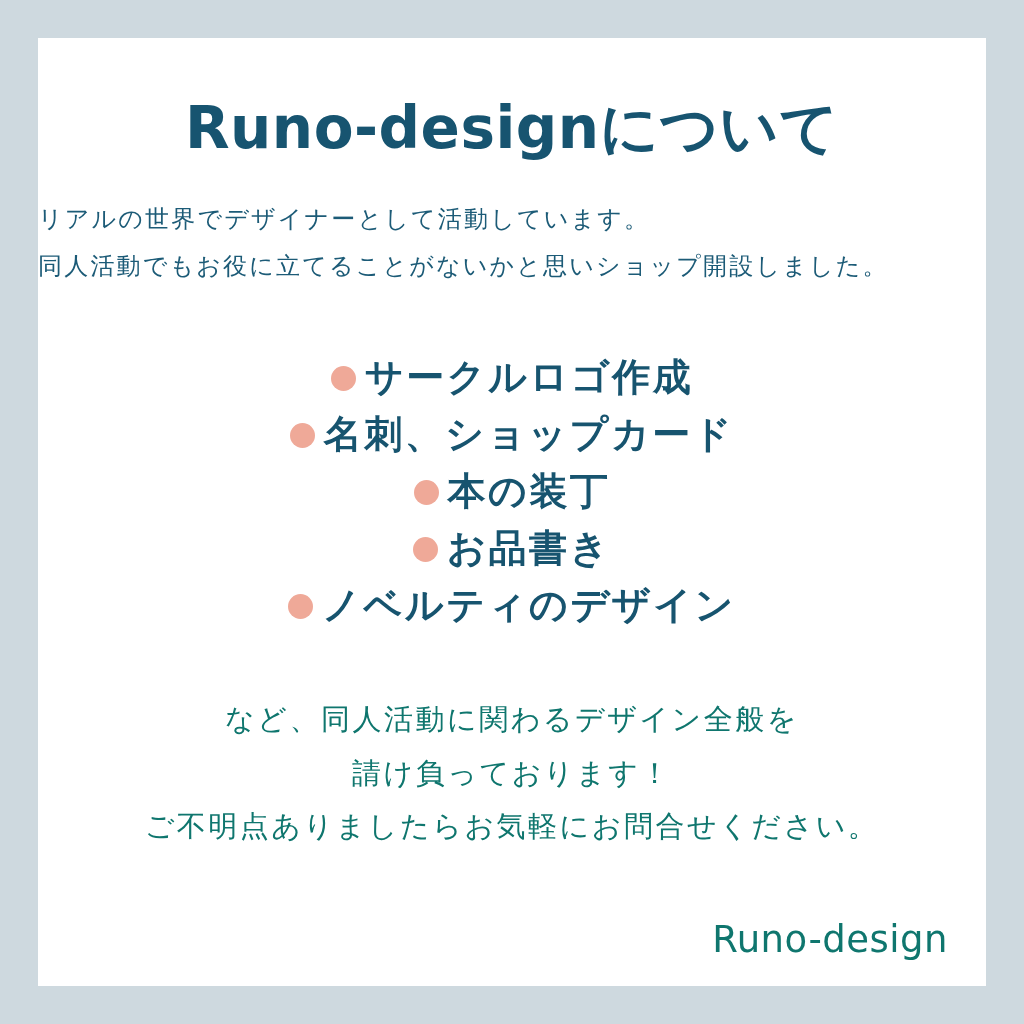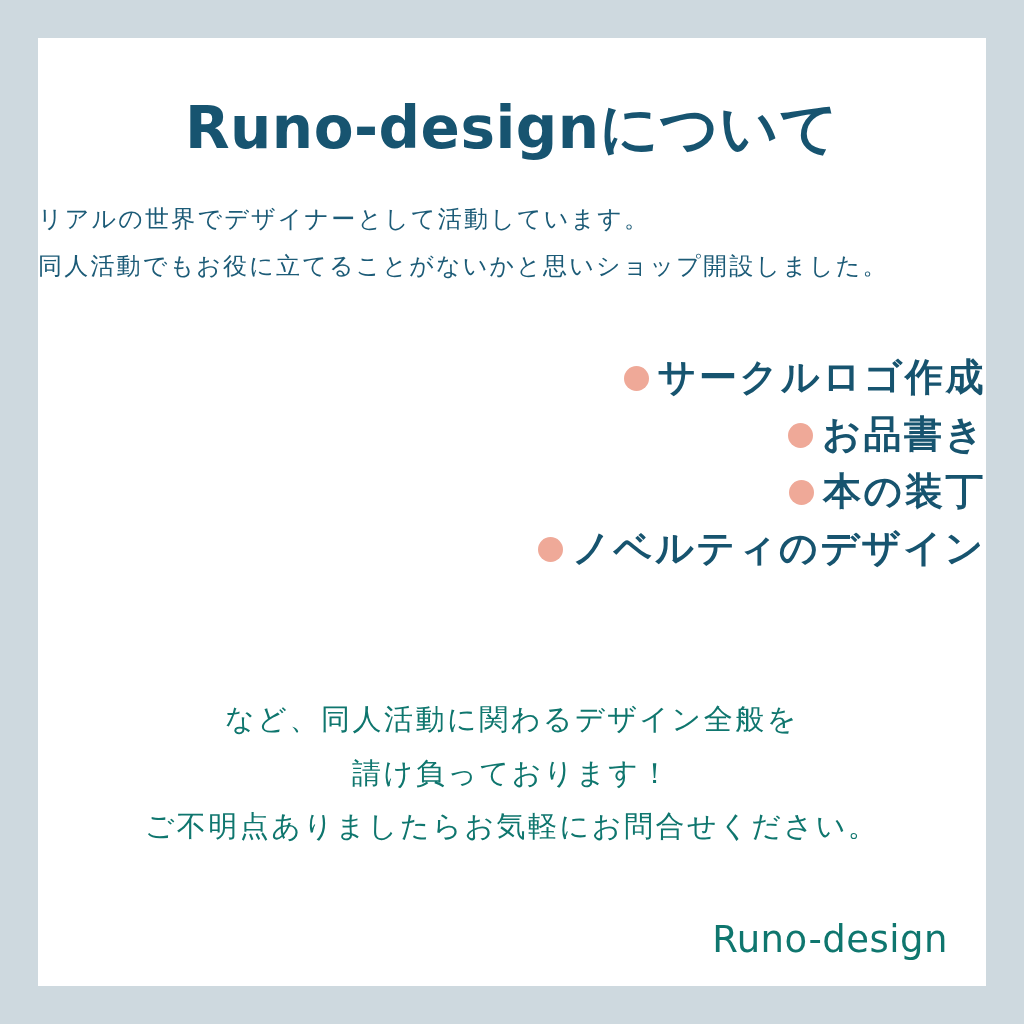--- a/index.html
+++ b/index.html
@@ -65,21 +65,21 @@
   .subtitle .line { display: block; white-space: nowrap; }
 
   
   .service-list {
     position: absolute;
     top: 310px;
     left: 0;
     right: 0;
     display: flex;
     flex-direction: column;
-    align-items: flex-end;
+    align-items: center;
   }
 
   .service-item {
     display: flex;
     align-items: center;
     height: 57px;
   }
 
   .bullet {
     width: 25px;
@@ -143,25 +143,29 @@
       <span class="line">同人活動でもお役に立てることがないかと思いショップ開設しました。</span>
     </div>
 
     <ul class="service-list">
       <li class="service-item">
         <span class="bullet" style="background: rgb(239, 169, 152);"></span>
         <span class="service-label">サークルロゴ作成</span>
       </li>
       <li class="service-item">
         <span class="bullet" style="background: rgb(239, 169, 152);"></span>
-        <span class="service-label">お品書き</span>
+        <span class="service-label">名刺、ショップカード</span>
       </li>
       <li class="service-item">
         <span class="bullet" style="background: rgb(239, 169, 152);"></span>
         <span class="service-label">本の装丁</span>
+      </li>
+      <li class="service-item">
+        <span class="bullet" style="background: rgb(239, 169, 152);"></span>
+        <span class="service-label">お品書き</span>
       </li>
       <li class="service-item">
         <span class="bullet" style="background: rgb(239, 169, 152);"></span>
         <span class="service-label">ノベルティのデザイン</span>
       </li>
     </ul>
 
     <div class="footer-text">
       <span class="line">など、同人活動に関わるデザイン全般を</span>
       <span class="line">請け負っております！</span>

